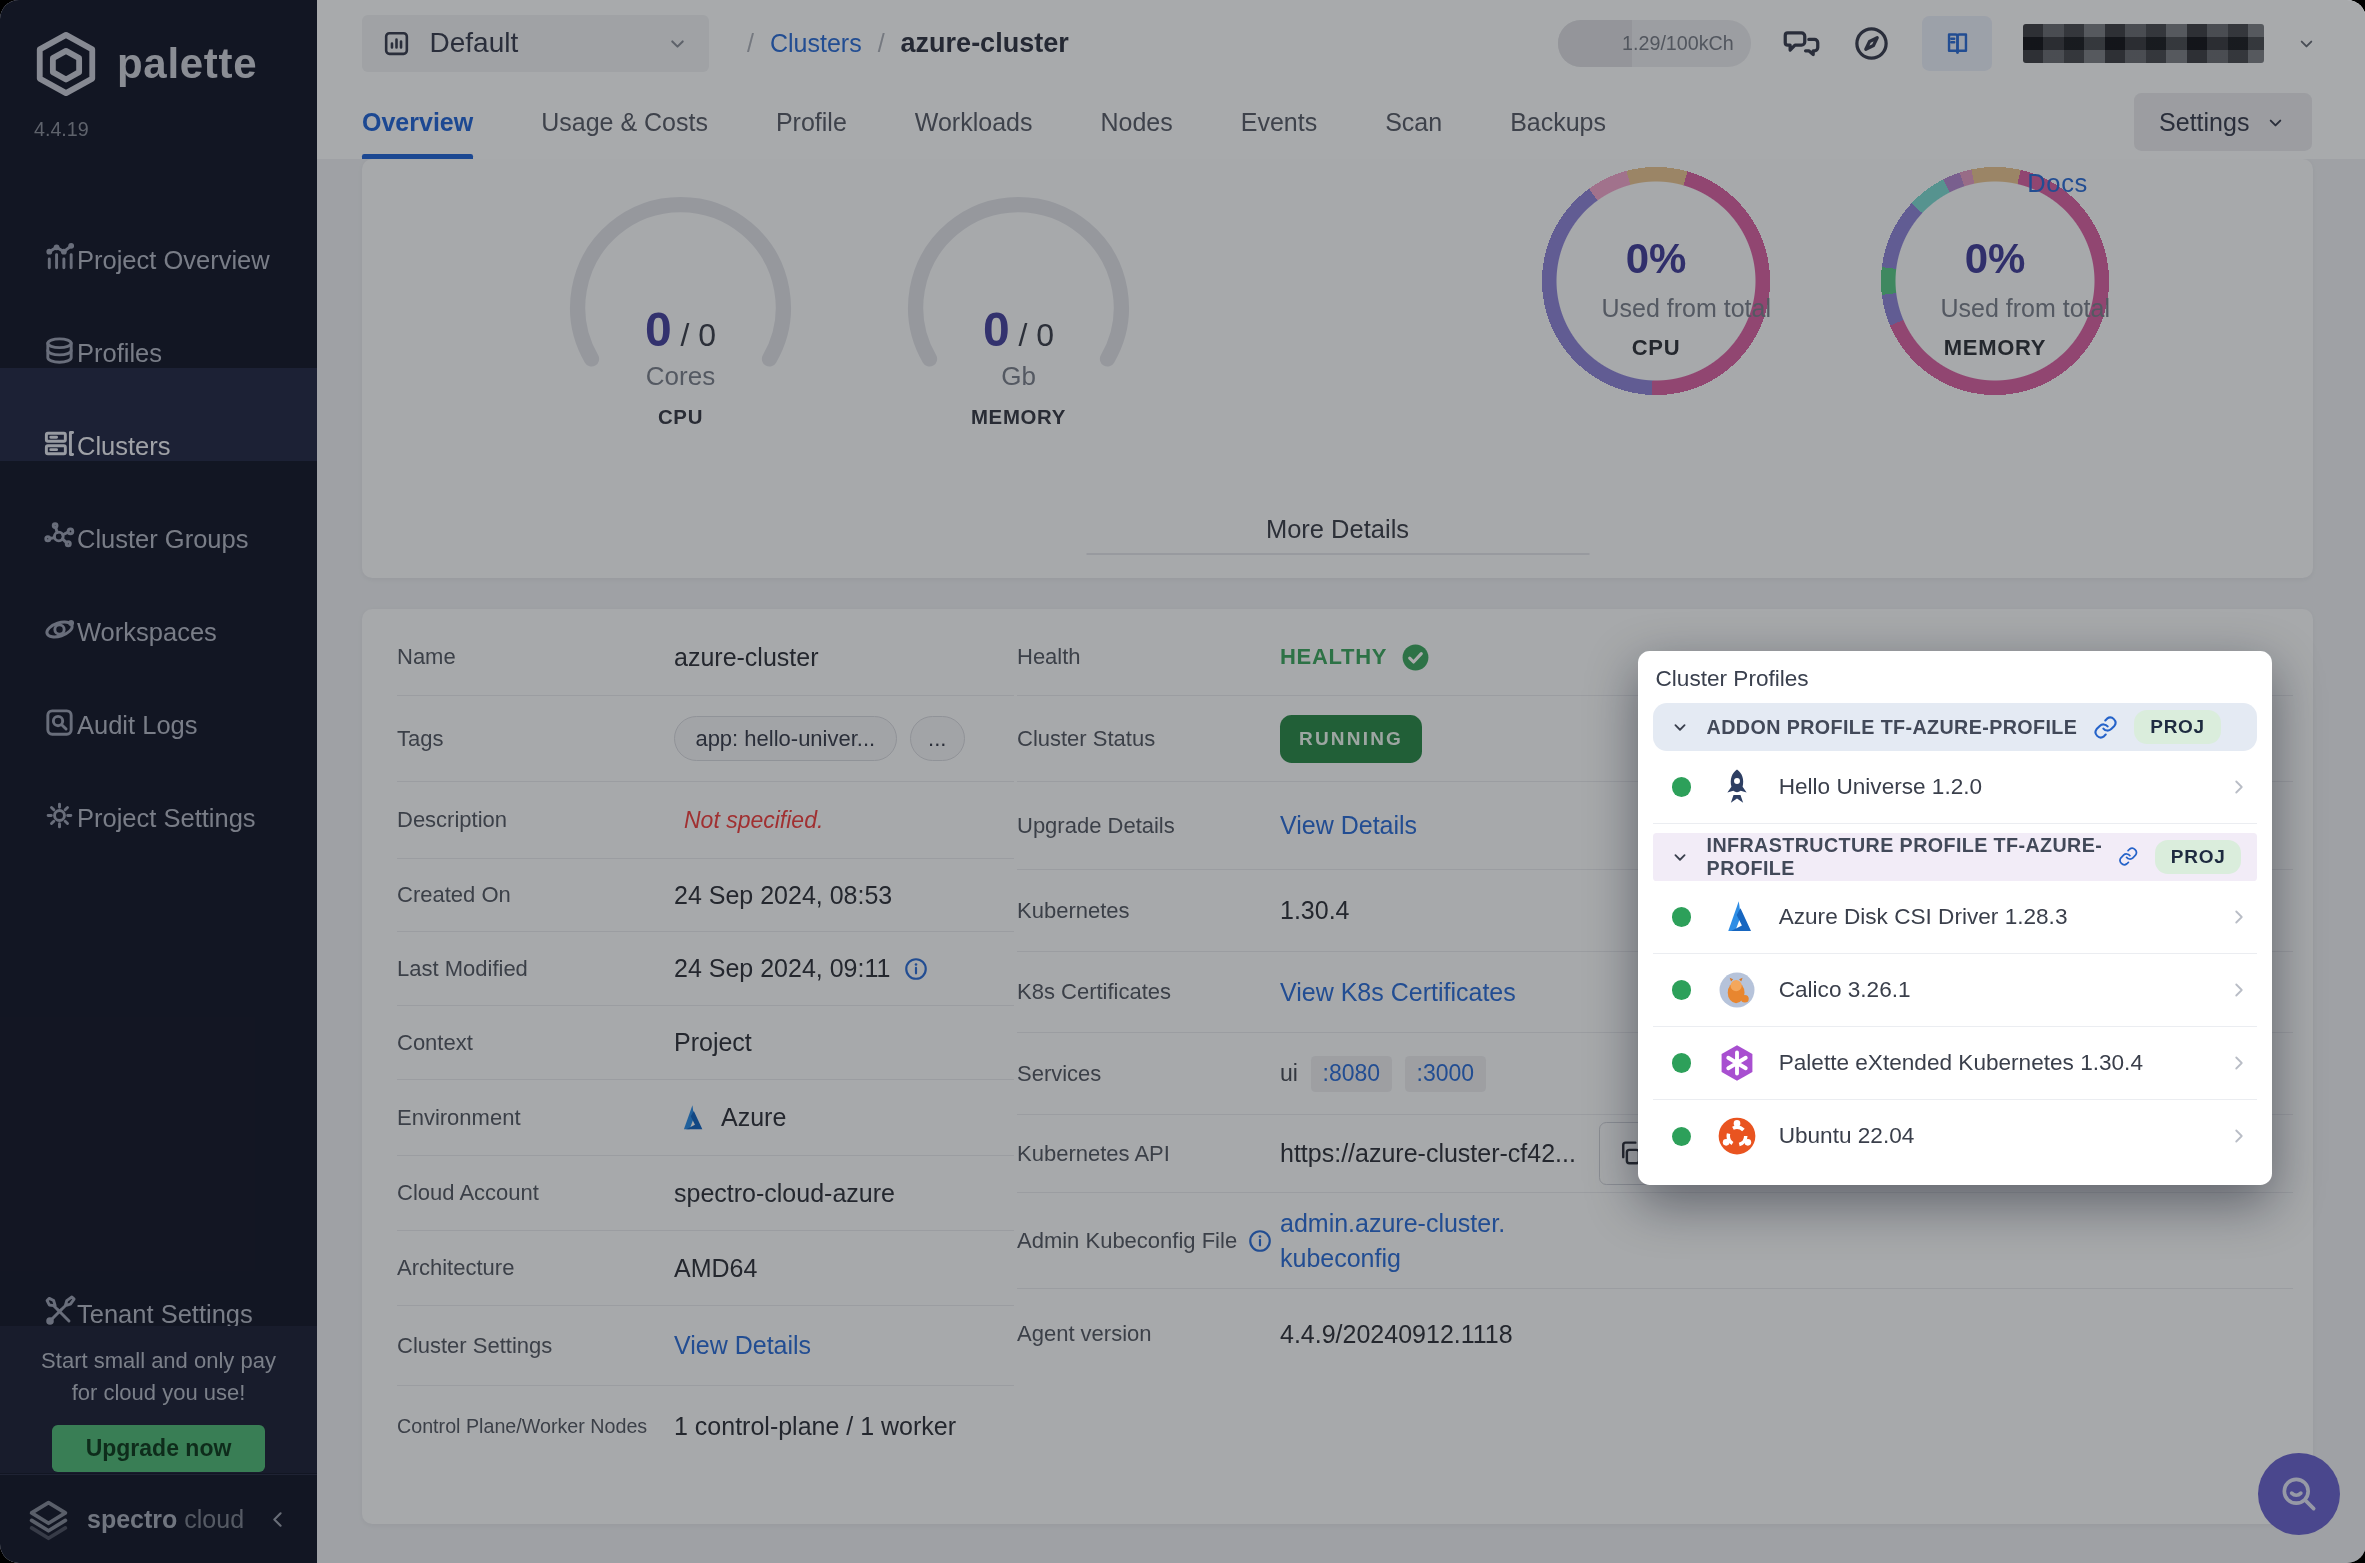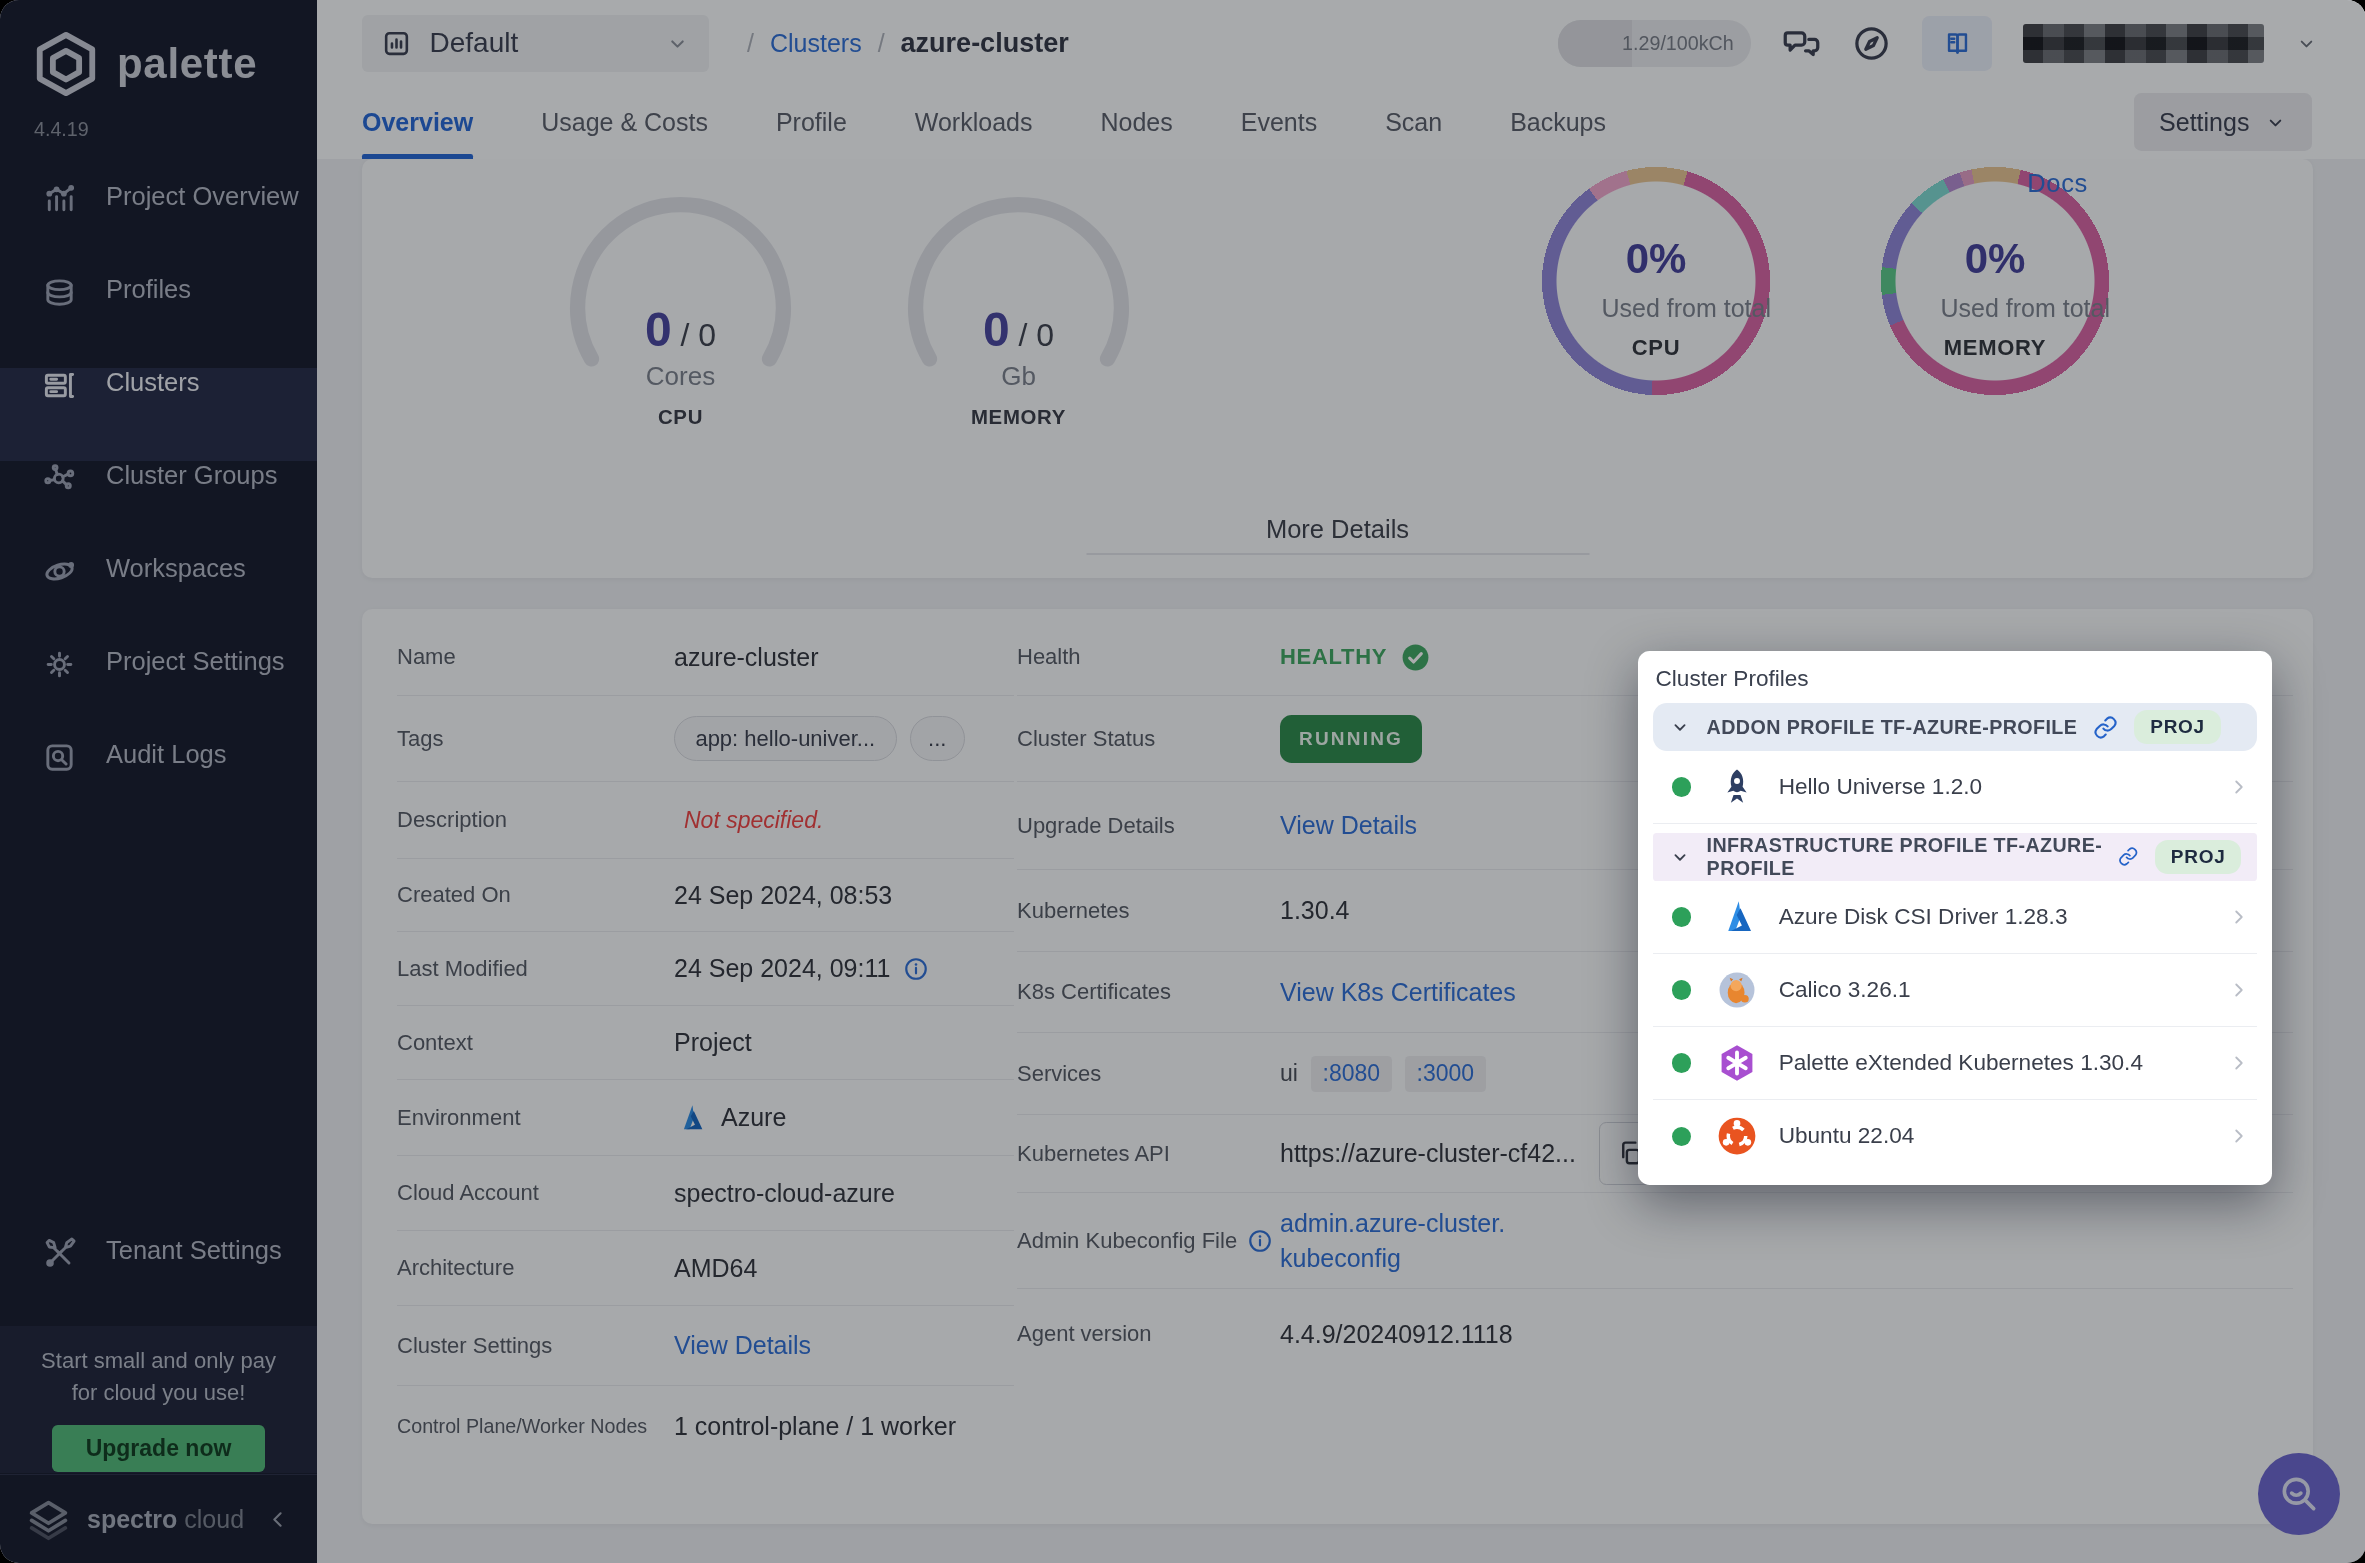--- a/index.html
+++ b/index.html
@@ -7,21 +7,21 @@
   *{box-sizing:border-box;}
   .app{position:relative;width:2366px;height:1563px;background:#edeff3;border-radius:19px;overflow:hidden;}
 
   
   .sidebar{position:absolute;left:0;top:0;width:317px;height:1563px;background:#181c2e;z-index:1;}
   .brand{position:absolute;left:31px;top:29px;display:flex;align-items:center;gap:16px;color:#c7cad6;}
   .brand .logo{width:70px;height:70px;}
   .brand .brand-name{font-size:42px;font-weight:600;letter-spacing:0.7px;color:#cdd0da;}
   .version{position:absolute;left:34px;top:118px;font-size:19.7px;color:#8a8f9c;}
   .side-menu{position:absolute;left:0;top:182px;width:317px;}
-  .side-item{height:93px;display:flex;align-items:flex-start;padding-left:42px;gap:29px;color:#b3b8c6;font-size:25.5px;cursor:pointer;}
+  .side-item{height:93px;display:flex;align-items:flex-end;padding-left:42px;color:#b3b8c6;font-size:25.5px;cursor:pointer;}
   .side-item .si-icon{width:35px;height:35px;color:#9ba1b4;flex:0 0 35px;}
   .side-item.active{background:#272d4a;color:#eef0f6;}
   .side-item.active .si-icon{color:#e3e6ef;}
   .tenant-item{position:absolute;left:0;top:1236px;width:317px;}
   .promo{position:absolute;left:0;top:1326px;width:317px;height:147px;background:#20253c;text-align:center;padding-top:19px;}
   .promo-text{font-size:22px;line-height:1.45;color:#b7bcc9;}
   .upgrade-btn{margin-top:16px;display:inline-block;background:#53b97a;color:#123d22;font-size:23px;font-weight:600;padding:10.2px 34px;border-radius:5.8px;border:none;cursor:pointer;}
   .side-footer{position:absolute;left:0;bottom:0;width:317px;height:89px;border-top:0.7px solid #2b3048;display:flex;align-items:center;padding:0 26px;gap:16px;}
   .sf-logo{width:45px;height:45px;color:#858b99;}
   .sf-name{font-size:25px;color:#9aa0ae;}
@@ -198,32 +198,32 @@
       <div class="side-item">
         <svg class="si-icon" viewBox="0 0 24 24">
           <circle class="icon-stroke" cx="12" cy="12" r="3.2"></circle>
           <ellipse class="icon-stroke" cx="12" cy="12" rx="9" ry="4.5" transform="rotate(-18 12 12)"></ellipse>
           <circle class="icon-stroke" cx="20" cy="7.5" r="1"></circle>
         </svg>
         <span>Workspaces</span>
       </div>
       <div class="side-item">
         <svg class="si-icon" viewBox="0 0 24 24">
-          <circle class="icon-stroke" cx="12" cy="12" r="3.4"></circle>
-          <path class="icon-stroke" d="M12 4.2v2.2 M12 17.6v2.2 M4.2 12h2.2 M17.6 12h2.2 M6.5 6.5l1.6 1.6 M15.9 15.9l1.6 1.6 M17.5 6.5l-1.6 1.6 M8.1 15.9l-1.6 1.6"></path>
-        </svg>
-        <span>Project Settings</span>
-      </div>
-      <div class="side-item">
-        <svg class="si-icon" viewBox="0 0 24 24">
           <rect class="icon-stroke" x="4" y="4" width="16" height="16" rx="3"></rect>
           <circle class="icon-stroke" cx="11" cy="11" r="3.2"></circle>
           <path class="icon-stroke" d="M13.5 13.5 16.5 16.5"></path>
         </svg>
         <span>Audit Logs</span>
+      </div>
+      <div class="side-item">
+        <svg class="si-icon" viewBox="0 0 24 24">
+          <circle class="icon-stroke" cx="12" cy="12" r="3.4"></circle>
+          <path class="icon-stroke" d="M12 4.2v2.2 M12 17.6v2.2 M4.2 12h2.2 M17.6 12h2.2 M6.5 6.5l1.6 1.6 M15.9 15.9l1.6 1.6 M17.5 6.5l-1.6 1.6 M8.1 15.9l-1.6 1.6"></path>
+        </svg>
+        <span>Project Settings</span>
       </div>
     </nav>
 
     <div class="side-item tenant-item">
       <svg class="si-icon" viewBox="0 0 24 24">
         <path class="icon-stroke" d="M5.5 18.5 13 11 M18.5 18.5 11 11"></path>
         <circle class="icon-stroke" cx="5.5" cy="18.5" r="1.6"></circle>
         <path class="icon-stroke" d="M13 11l3-3 1-3.5L20.5 2l1.5 1.5-2.5 3.5L16 8 M11 11 8 8 5 7.5 3.5 4.5 5 3l3 1.5L9 8"></path>
       </svg>
       <span>Tenant Settings</span>

